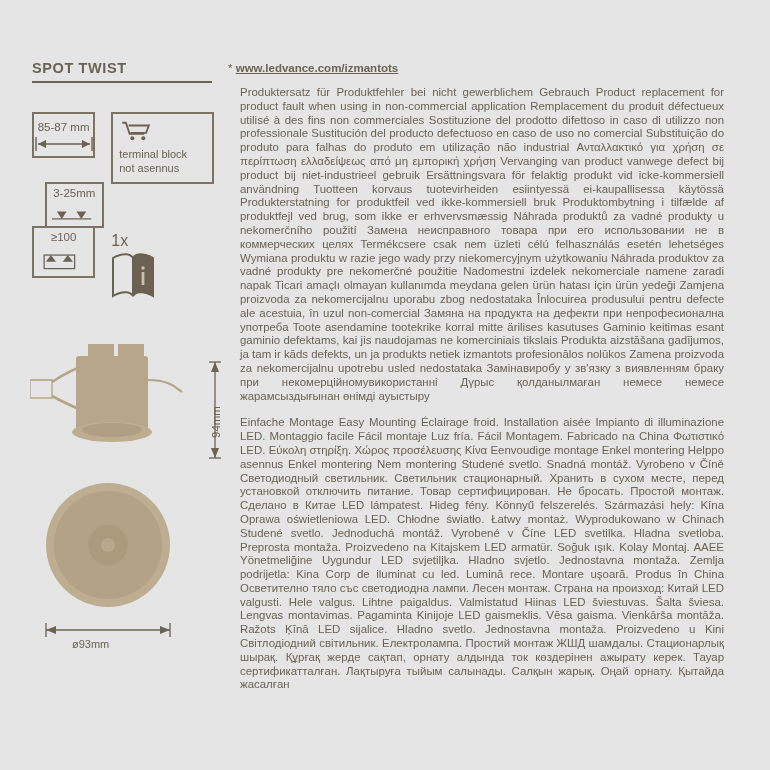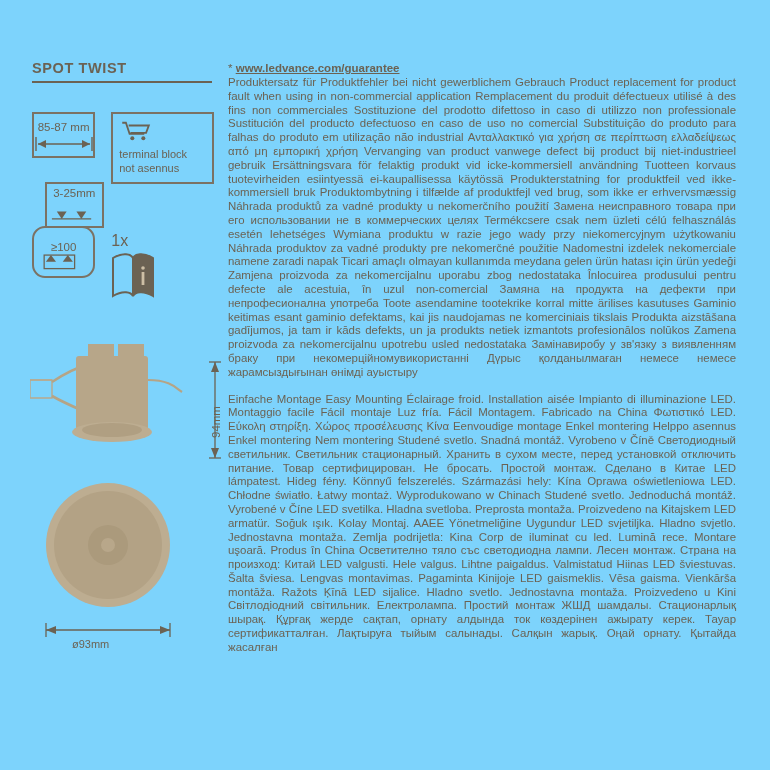--- a/index.html
+++ b/index.html
@@ -9,21 +9,21 @@
   }
   body {
     width: 770px;
     height: 770px;
     font-family: "Liberation Sans", sans-serif;
   }
   #page {
     position: relative;
     width: 770px;
     height: 770px;
-    background: #7dd3fc;
+    background: #e5e5e5;
     overflow: hidden;
   }
   
 
   .col-left {
     position: absolute;
     left: 32px;
     top: 60px;
     width: 180px;
   }
@@ -90,23 +90,22 @@
     box-sizing: border-box;
   }
   .b-third {
     width: 64px;
     height: 52px;
     color: #6b6253;
     font-size: 11.5px;
     display: flex;
     align-items: flex-start;
     justify-content: center;
-    padding-top: 13px;
+    padding-top: 3px;
     box-sizing: border-box;
-    border-radius: 13px;
   }
   .arrows-v {
     position: absolute;
     left: 0; right: 0; bottom: 3px;
     height: 18px;
   }
   .manual-wrap {
     width: 104px;
     margin-top: 6px;
     color: #6b6253;
@@ -161,21 +160,21 @@
   }
   .guar {
     font-size: 11.5px;
     margin-bottom: 2px;
   }
   .guar b { font-weight: bold; }
   .para {
     font-size: 11.45px;
     line-height: 1.205;
     text-align: justify;
-    margin: 0;
+    margin: 12px;
   }
   .para-2 {
     margin-top: 13px;
   }
   .ul { text-decoration: underline; }
 </style>
 </head>
 <body>
 
 <div id="page">
@@ -286,21 +285,21 @@
       <polygon points="132,8 122,4 122,12" fill="#6b6253"></polygon>
       <line x1="8" y1="1" x2="8" y2="15" stroke="#6b6253" stroke-width="1.3"></line>
       <line x1="132" y1="1" x2="132" y2="15" stroke="#6b6253" stroke-width="1.3"></line>
     </svg>
     <div class="hdim-label" style="top:298px;left:42px;">ø93mm</div>
   </div>
 
   <div class="col-right">
     <div class="guar">
       <span>*</span>
-      <b class="ul">www.ledvance.com/guarantee</b>
+      <b class="ul">www.ledvance.com/izmantots</b>
     </div>
 
     <p class="para">Produktersatz für Produktfehler bei nicht gewerblichem Gebrauch  Product replacement for product fault when using in non-commercial application  Remplacement du produit défectueux utilisé à des fins non commerciales  Sostituzione del prodotto difettoso in caso di utilizzo non professionale  Sustitución del producto defectuoso en caso de uso no comercial  Substituição do produto para falhas do produto em utilização não industrial  Ανταλλακτικό για χρήση σε περίπτωση ελλαδείψεως από μη εμπορική χρήση  Vervanging van product vanwege defect bij product bij niet-industrieel gebruik  Ersättningsvara för felaktig produkt vid icke-kommersiell användning  Tuotteen korvaus tuotevirheiden esiintyessä ei-kaupallisessa käytössä  Produkterstatning for produktfeil ved ikke-kommersiell bruk  Produktombytning i tilfælde af produktfejl ved brug, som ikke er erhvervsmæssig  Náhrada produktů za vadné produkty u nekomerčního použití  Замена неисправного товара при его использовании не в коммерческих целях  Termékcsere csak nem üzleti célú felhasználás esetén lehetséges  Wymiana produktu w razie jego wady przy niekomercyjnym użytkowaniu  Náhrada produktov za vadné produkty pre nekomerčné použitie  Nadomestni izdelek nekomerciale namene zaradi napak  Ticari amaçlı olmayan kullanımda meydana gelen ürün hatası için ürün yedeği  Zamjena proizvoda za nekomercijalnu uporabu zbog nedostataka  Înlocuirea produsului pentru defecte ale acestuia, în uzul non-comercial  Замяна на продукта на дефекти при непрофесионална употреба  Toote asendamine tootekrike korral mitte ärilises kasutuses  Gaminio keitimas esant gaminio defektams, kai jis naudojamas ne komerciniais tikslais  Produkta aizstāšana gadījumos, ja tam ir kāds defekts, un ja produkts netiek izmantots profesionālos nolūkos  Zamena proizvoda za nekomercijalnu upotrebu usled nedostataka  Замінавиробу у зв'язку з виявленням браку при некомерційномувикористанні  Дүрыс қолданылмаған немесе немесе жарамсыздығынан өнімді ауыстыру</p>
 
     <p class="para para-2">Einfache Montage  Easy Mounting  Éclairage froid. Installation aisée  Impianto di illuminazione LED. Montaggio facile  Fácil montaje  Luz fría. Fácil Montagem. Fabricado na China  Φωτιστικό LED. Εύκολη στηρίξη.  Χώρος προσέλευσης Κίνα  Eenvoudige montage  Enkel montering  Helppo asennus  Enkel montering  Nem montering  Studené svetlo. Snadná montáž. Vyrobeno v Číně  Светодиодный светильник. Светильник стационарный. Хранить в сухом месте, перед установкой отключить питание. Товар сертифицирован. Не бросать. Простой монтаж. Сделано в Китае  LED lámpatest. Hideg fény. Könnyű felszerelés. Származási hely: Kína  Oprawa oświetleniowa LED. Chłodne światło. Łatwy montaż. Wyprodukowano w Chinach  Studené svetlo. Jednoduchá montáž. Vyrobené v Číne  LED svetilka. Hladna svetloba. Preprosta montaža. Proizvedeno na Kitajskem  LED armatür. Soğuk ışık. Kolay Montaj. AAEE Yönetmeliğine Uygundur  LED svjetiljka. Hladno svjetlo. Jednostavna montaža. Zemlja podrijetla: Kina  Corp de iluminat cu led. Lumină rece. Montare uşoară. Produs în China  Осветително тяло със светодиодна лампи. Лесен монтаж. Страна на произход: Китай  LED valgusti. Hele valgus. Lihtne paigaldus. Valmistatud Hiinas  LED šviestuvas. Šalta šviesa. Lengvas montavimas. Pagaminta Kinijoje  LED gaismeklis. Vēsa gaisma. Vienkārša montāža. Ražots Ķīnā  LED sijalice. Hladno svetlo. Jednostavna montaža. Proizvedeno u Kini  Світлодіодний світильник. Електролампа. Простий монтаж  ЖШД шамдалы. Стационарлық шырақ. Құрғақ жерде сақтап, орнату алдында ток көздерінен ажырату керек. Тауар сертификатталған. Лақтыруға тыйым салынады. Салқын жарық. Оңай орнату. Қытайда жасалған</p>
   </div>
 
 </div>
 
 </body></html>

